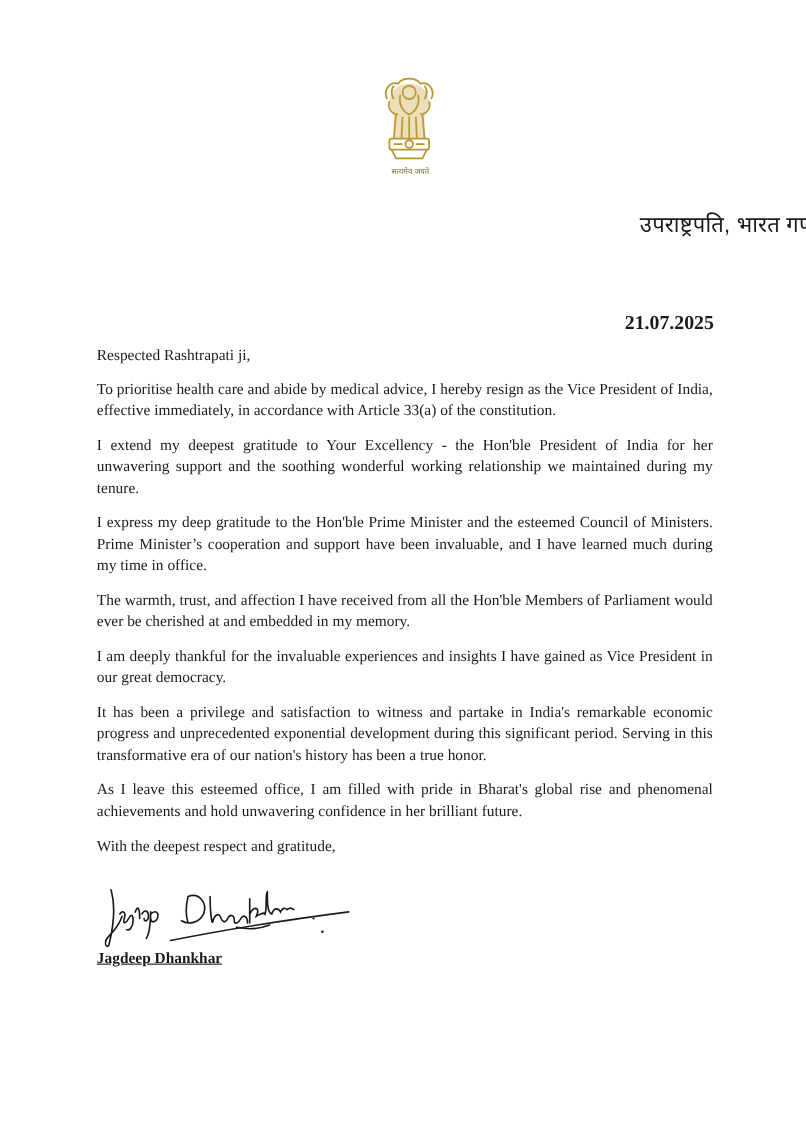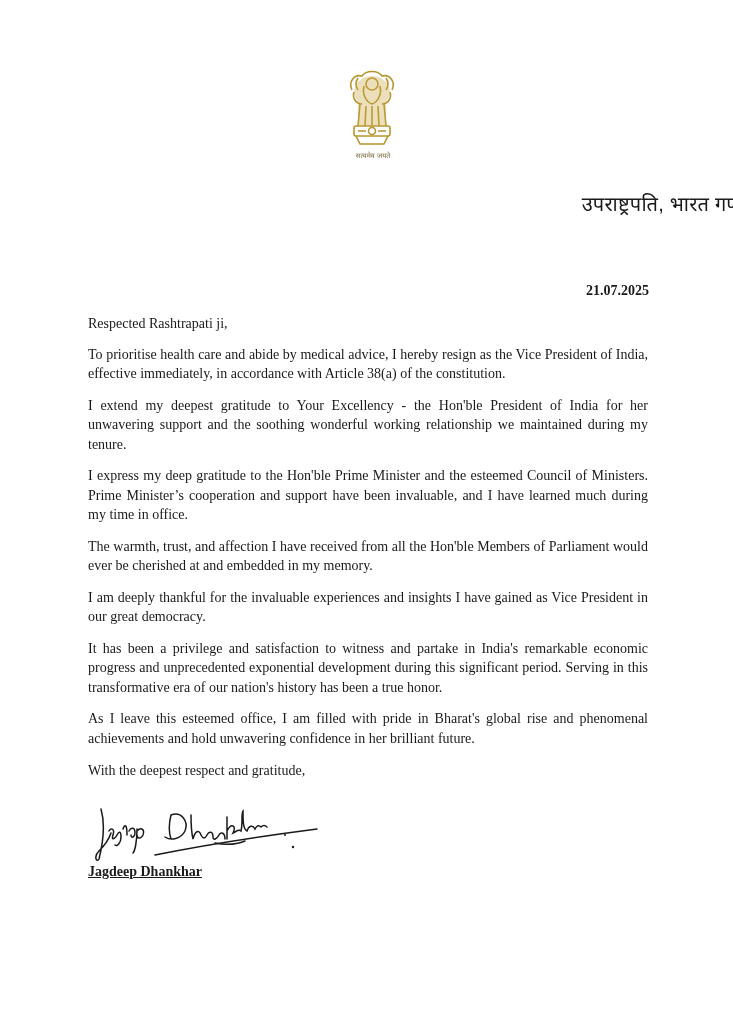--- a/index.html
+++ b/index.html
@@ -19,21 +19,21 @@
       font-family: Liberation Sans, sans-serif; font-size: 20px; color: #1a1a1a;
       letter-spacing: 0.2px;
       padding-left: 45px;
     }
     .eng-title {
       position: absolute; left: 0; width: 733px; top: 212px; text-align: center;
       font-family: "Liberation Sans", sans-serif; font-size: 22.5px; color: #1a1a1a;
     }
     .date {
       position: absolute; right: 84px; top: 283px;
-      font-weight: bold; font-size: 14px; margin-left: 42px;
+      font-weight: bold; font-size: 18px; margin-left: 42px;
     }
     .salutation {
       position: absolute; left: 88px; top: 316px; font-size: 14px;
     }
     .body-text {
       position: absolute; left: 88px; width: 560px; top: 345px;
       font-size: 14px; line-height: 19.3px; text-align: justify;
     }
     .body-text p { margin: 0 0 12.5px 0; }
     .closing { margin-top: 4px !important; }
@@ -79,21 +79,21 @@
     </svg>
   </div>
 
   <div class="hindi-title">उपराष्ट्रपति, भारत गणराज्य</div>
 
   <div class="date">21.07.2025</div>
 
   <div class="salutation">Respected Rashtrapati ji,</div>
 
   <div class="body-text">
-    <p>To prioritise health care and abide by medical advice, I hereby resign as the Vice President of India, effective immediately, in accordance with Article 38(a) of the constitution.</p>
+    <p>To prioritise health care and abide by medical advice, I hereby resign as the Vice President of India, effective immediately, in accordance with Article 33(a) of the constitution.</p>
     <p>I extend my deepest gratitude to Your Excellency - the Hon'ble President of India for her unwavering support and the soothing wonderful working relationship we maintained during my tenure.</p>
     <p>I express my deep gratitude to the Hon'ble Prime Minister and the esteemed Council of Ministers. Prime Minister’s cooperation and support have been invaluable, and I have learned much during my time in office.</p>
     <p>The warmth, trust, and affection I have received from all the Hon'ble Members of Parliament would ever be cherished at and embedded in my memory.</p>
     <p>I am deeply thankful for the invaluable experiences and insights I have gained as Vice President in our great democracy.</p>
     <p>It has been a privilege and satisfaction to witness and partake in India's remarkable economic progress and unprecedented exponential development during this significant period. Serving in this transformative era of our nation's history has been a true honor.</p>
     <p>As I leave this esteemed office, I am filled with pride in Bharat's global rise and phenomenal achievements and hold unwavering confidence in her brilliant future.</p>
     <p class="closing">With the deepest respect and gratitude,</p>
   </div>
 
   <div class="signature">

